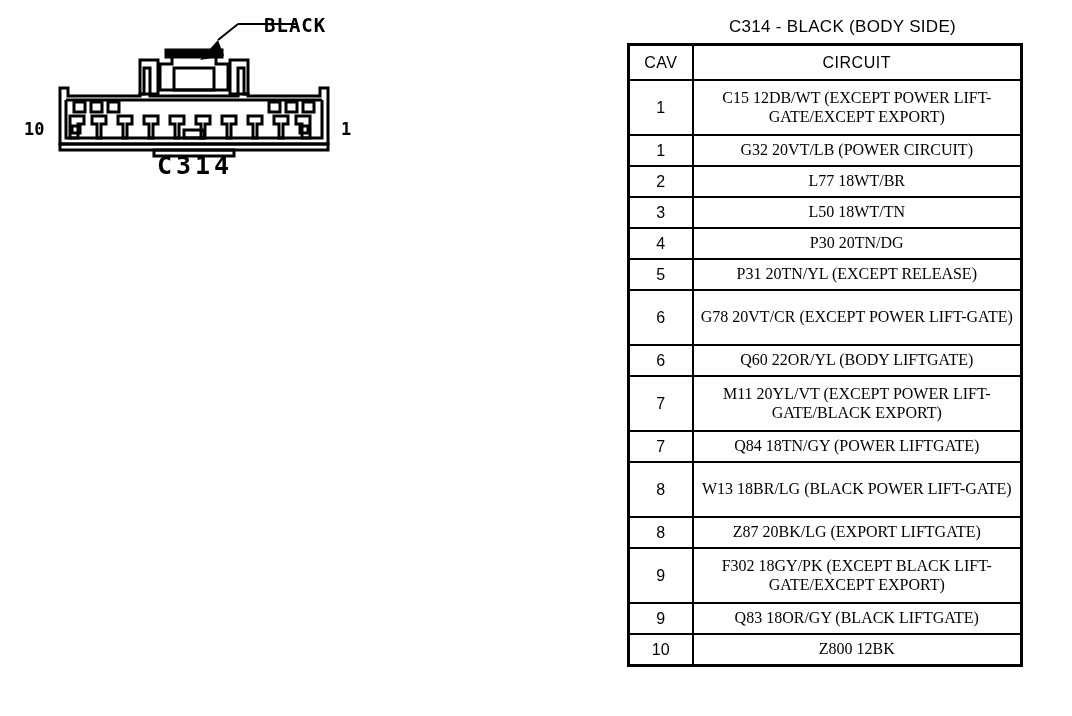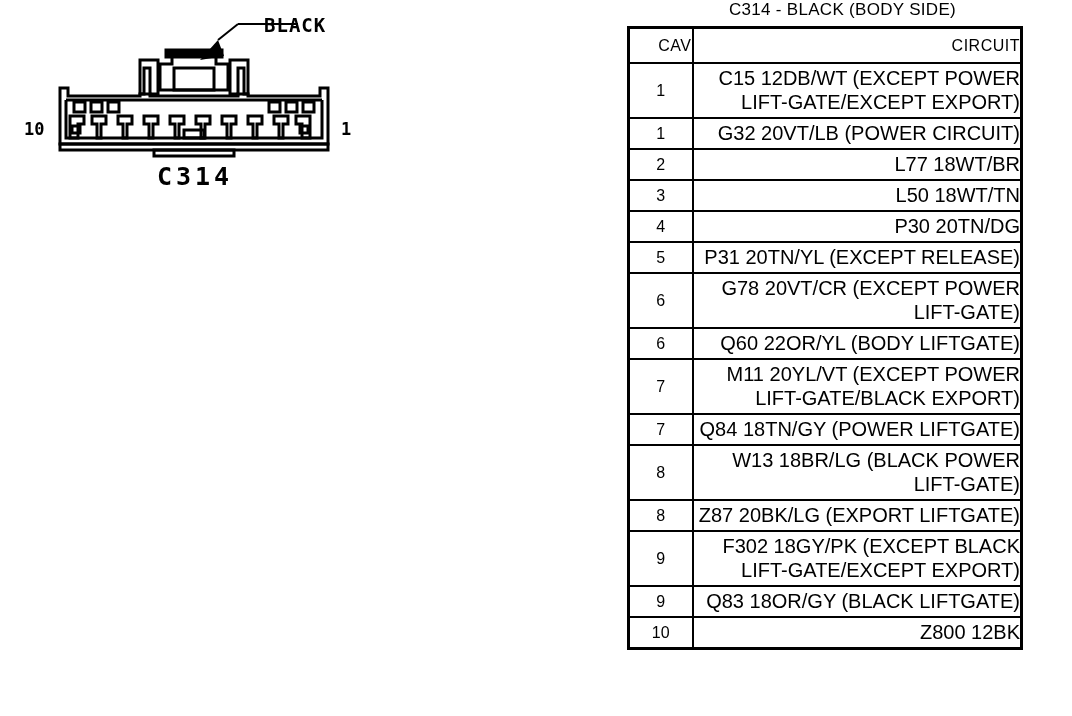--- a/index.html
+++ b/index.html
@@ -31,29 +31,29 @@
     position:absolute;left:24px;top:119px;
     font-family:"DejaVu Sans Mono", monospace;
     font-size:17px;font-weight:700;
   }
   #pin-1-label{
     position:absolute;left:341px;top:119px;
     font-family:"DejaVu Sans Mono", monospace;
     font-size:17px;font-weight:700;
   }
   #connector-name{
-    position:absolute;left:0px;top:162px;width:390px;
+    position:absolute;left:0px;top:151px;width:390px;
     text-align:center;
     font-family:"DejaVu Sans Mono", monospace;
     font-size:25px;font-weight:700;letter-spacing:4px;
   }
 
   
   #table-panel{
-    position:absolute;left:627px;top:0;width:431px;
+    position:absolute;left:627px;top:17px;width:431px;
   }
   #table-title{
     text-align:center;
     font-size:17px;
     font-weight:400;
     letter-spacing:0.3px;
     margin-bottom:6px;
     white-space:nowrap;
   }
   table#cav-table{
@@ -66,32 +66,33 @@
     border:2px solid #000;
     padding:0;
     vertical-align:middle;
     font-weight:400;
   }
   col.c-cav{width:64px;}
   col.c-cir{width:auto;}
   th.hdr{
     height:33px;
     font-size:16px;
-    text-align:right;
+    text-align:center;
     letter-spacing:0.5px;
   }
   td.cav{
     text-align:center;
     font-size:16px;
   }
   td.cir{
-    text-align:right;
-    font-size:20px;
+    text-align:center;
+    font-size:16px;
     padding:2px 0 2px 7px;
     line-height:1.18;
+    font-family:Liberation Serif, serif;
   }
   tr.r1 td{height:29px;}
   tr.r2 td{height:53px;}
   tr.r2 td.cir{padding-top:3px;vertical-align:top;}
   tr.r2 td.cav{vertical-align:middle;}
 </style>
 </head>
 <body>
 
 <div id="connector-panel">

